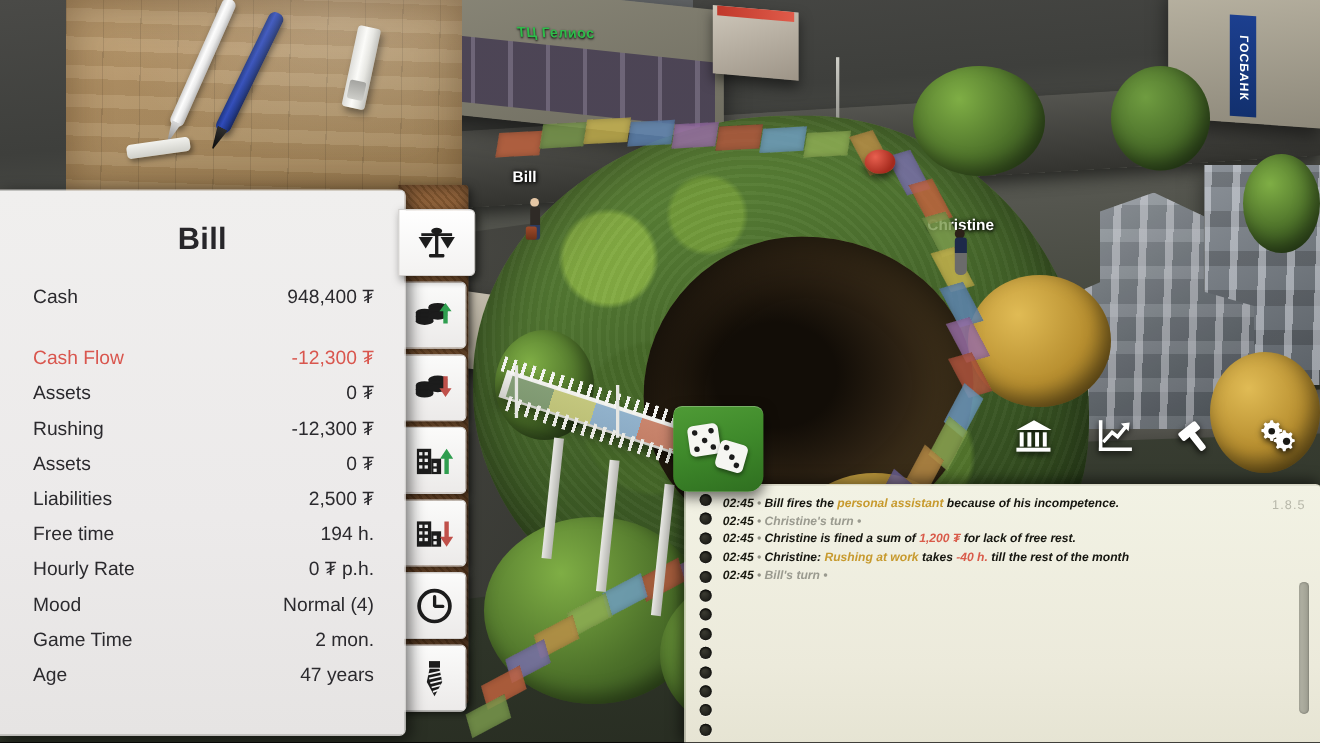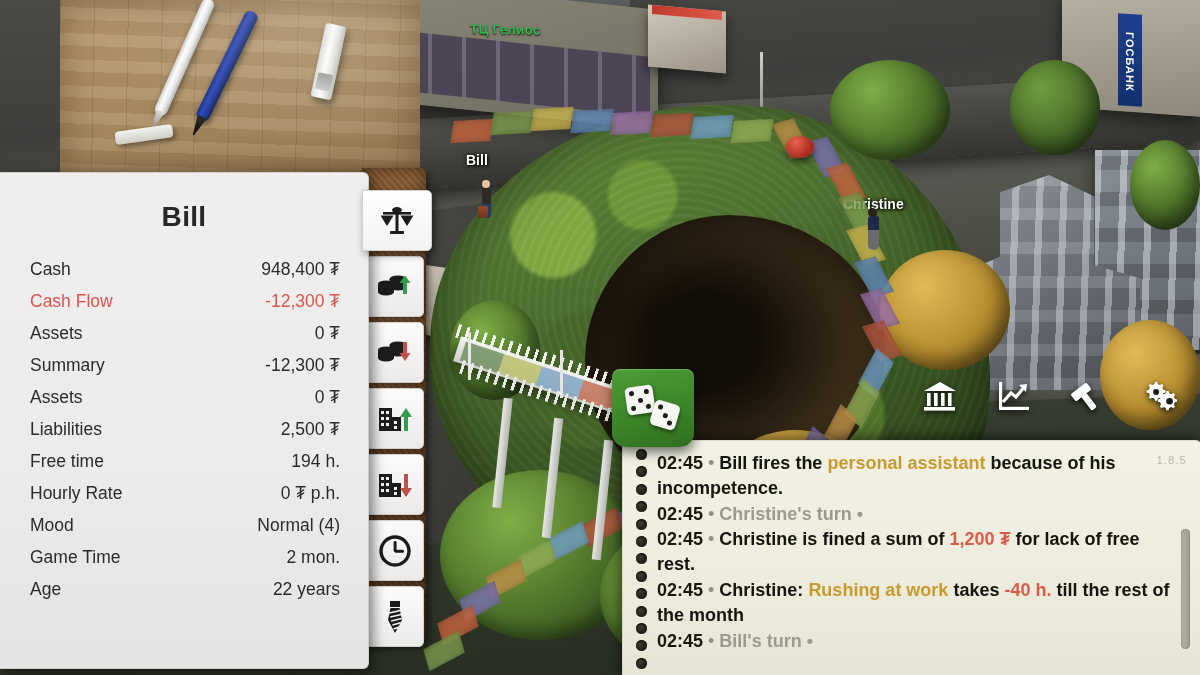--- a/index.html
+++ b/index.html
@@ -185,21 +185,21 @@
         border-radius:0 6px 6px 0;
         box-shadow:3px 4px 14px rgba(0,0,0,.55);}
   .panel-title{text-align:center;font-size:28px;font-weight:bold;color:#27262a;
         margin:28px 0 0 0;letter-spacing:.3px;}
   .panel-sub{text-align:center;font-size:15px;color:#8c8a8a;margin:6px 0 0 0;}
   .rows{margin:20px 28px 0 30px;}
   .row{display:flex;justify-content:space-between;align-items:baseline;
         font-size:17.5px;color:#2b2a2e;padding:5.5px 0;}
   .row .k{text-align:center;}
   .row .v{text-align:right;font-variant-numeric:tabular-nums;}
-  .row.neg .k,.row.neg .v{color:#d9564e;}
+  .row.neg .k,.row.neg .v{color:#d9564e;margin-top:24px;}
 
   
   .tabstrip{position:absolute;left:362px;top:168px;width:64px;height:472px;z-index:18;
         background:
           repeating-linear-gradient(48deg, rgba(0,0,0,.10) 0 2px, rgba(255,255,255,.04) 2px 5px),
           linear-gradient(180deg,#8a5c33,#6f4827 50%,#5d3b20);
         box-shadow:inset 0 0 14px rgba(0,0,0,.5), 2px 3px 9px rgba(0,0,0,.5);
         border-radius:0 4px 4px 0;}
   .tab{position:absolute;left:366px;width:56px;height:59px;z-index:19;
         background:linear-gradient(180deg,#fbfbfa,#eceae9);
@@ -226,21 +226,21 @@
   .log{position:absolute;left:622px;top:440px;width:578px;height:235px;z-index:22;
         background:linear-gradient(180deg,#f2f2e4,#eceadb 70%,#e6e4d3);
         border:1px solid #d9d8c6;border-radius:6px 6px 0 0;
         box-shadow:-3px -3px 12px rgba(0,0,0,.5);}
   .holes{position:absolute;left:8px;top:8px;width:22px;height:220px;
         display:flex;flex-direction:column;justify-content:space-between;}
   .hole{width:11px;height:11px;border-radius:50%;margin-left:5px;
         background:radial-gradient(circle at 35% 30%,#3d3d33,#121210);
         box-shadow:inset 0 1px 2px rgba(0,0,0,.9), 0 1px 0 rgba(255,255,255,.35);}
   .logbody{position:absolute;left:34px;top:10px;right:28px;bottom:6px;overflow:hidden;}
-  .logline{font-size:18px;font-weight:bold;color:#15150f;
+  .logline{font-size:11px;font-style:italic;font-weight:bold;color:#15150f;
         line-height:1.38;margin:0 0 1px 0;}
   .logline .t{color:#18180f;}
   .logline .sep{color:#8f8f83;font-weight:normal;}
   .muted{color:#9a9a8f;}
   .gold{color:#c79a2e;}
   .red{color:#d95b4a;}
   .version{position:absolute;right:14px;top:13px;font-size:11.5px;color:#b8b8aa;
         font-style:normal;font-weight:normal;letter-spacing:1px;}
   .scroll-track{position:absolute;right:10px;top:88px;width:10px;height:135px;}
   .scroll-thumb{width:9px;height:120px;border-radius:5px;
@@ -493,21 +493,21 @@
         </div>
         <div class="row neg">
           <span class="k">Cash Flow</span>
           <span class="v">-12,300 ₮</span>
         </div>
         <div class="row">
           <span class="k">Assets</span>
           <span class="v">0 ₮</span>
         </div>
         <div class="row">
-          <span class="k">Summary</span>
+          <span class="k">Rushing</span>
           <span class="v">-12,300 ₮</span>
         </div>
         <div class="row">
           <span class="k">Assets</span>
           <span class="v">0 ₮</span>
         </div>
         <div class="row">
           <span class="k">Liabilities</span>
           <span class="v">2,500 ₮</span>
         </div>
@@ -522,21 +522,21 @@
         <div class="row">
           <span class="k">Mood</span>
           <span class="v">Normal (4)</span>
         </div>
         <div class="row">
           <span class="k">Game Time</span>
           <span class="v">2 mon.</span>
         </div>
         <div class="row">
           <span class="k">Age</span>
-          <span class="v">22 years</span>
+          <span class="v">47 years</span>
         </div>
       </div>
   </div>
 
   <div class="dice-btn">
     <div class="die die1">
       <span class="pip" style="left:4px;top:4px;"></span>
       <span class="pip" style="left:19px;top:4px;"></span>
       <span class="pip" style="left:11.5px;top:11.5px;"></span>
       <span class="pip" style="left:4px;top:19px;"></span>

